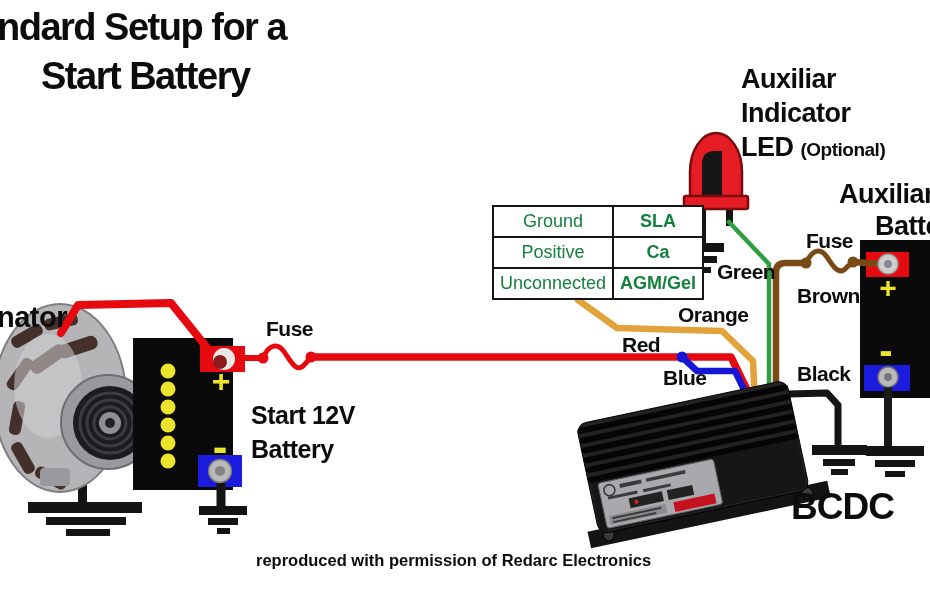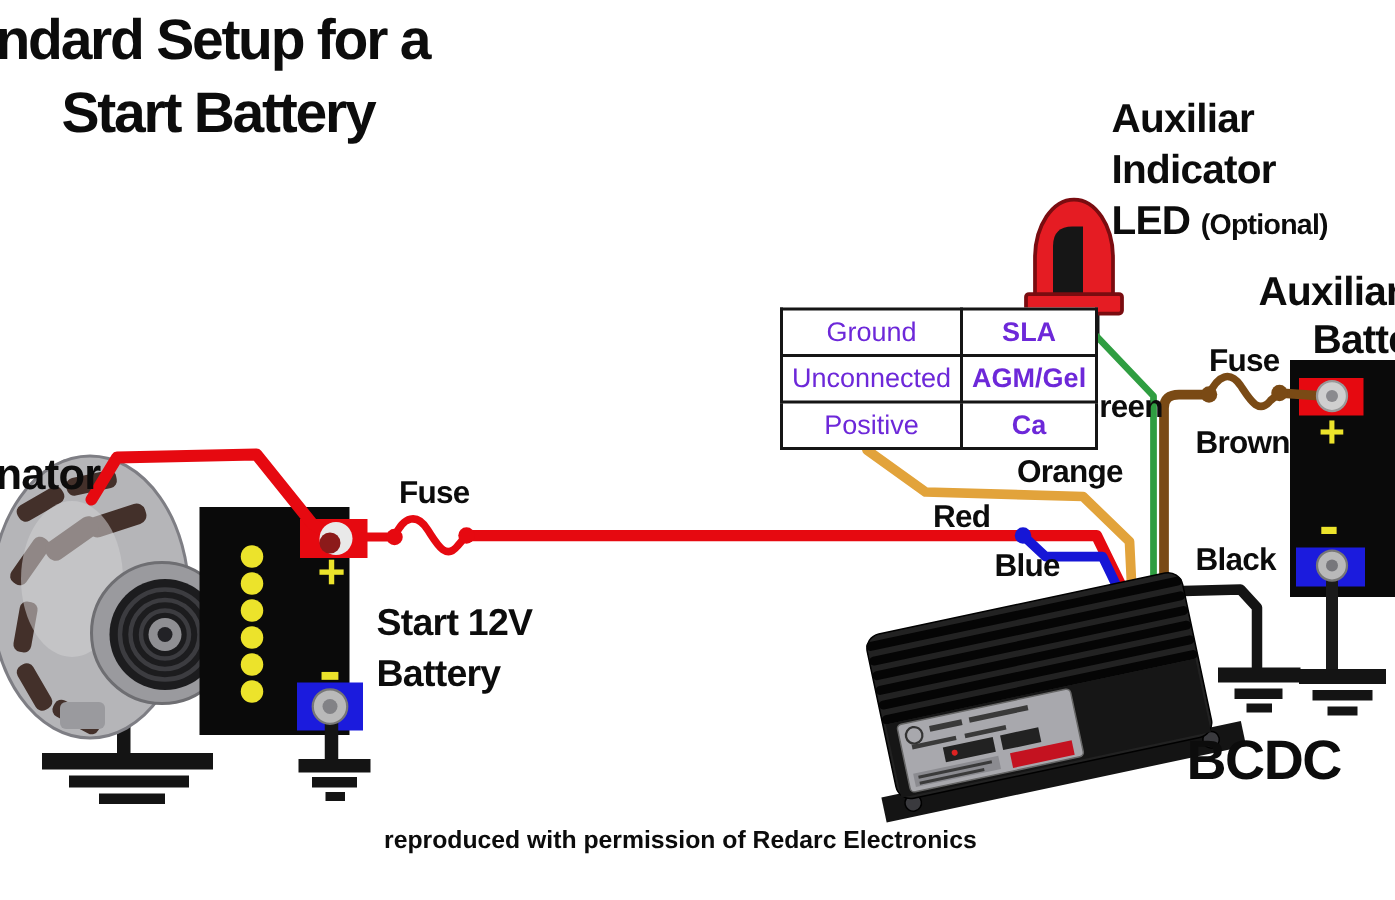--- a/index.html
+++ b/index.html
@@ -8,21 +8,21 @@
   #wires-svg{position:absolute;left:0;top:0;}
   .lbl{position:absolute;font-weight:bold;color:#0c0c0c;letter-spacing:-0.5px;
        white-space:nowrap;font-size:21px;line-height:1;}
   .title{font-size:38px;letter-spacing:-1.5px;}
   .big{font-size:27px;}
   .huge{font-size:37px;letter-spacing:-1px;}
   .small-paren{font-size:19px;margin-left:7px;}
   .credit{font-size:16.5px;letter-spacing:0;}
   .led-line{display:flex;align-items:baseline;}
   .spec-table{position:absolute;left:492px;top:205px;border-collapse:collapse;
-              background:#ffffff;font-size:18px;color:#6d28d9;margin-left:28px;}
+              background:#ffffff;font-size:18px;color:#15803d;}
   .spec-table td{border:2px solid #151515;text-align:center;padding:0 6px;height:29px;}
   .spec-table td.c1{width:96px;}
   .spec-table td.c2{width:70px;font-weight:bold;}
 </style>
 </head>
 <body>
 
 <div id="stage">
 
   <svg id="wires-svg" width="930" height="600" viewBox="0 0 930 600">
@@ -217,23 +217,23 @@
   <div class="lbl huge" style="left:791px;top:488px;">BCDC</div>
   <div class="lbl credit" style="left:256px;top:552px;">reproduced with permission of Redarc Electronics</div>
 
   <table class="spec-table">
     <tbody>
       <tr>
         <td class="c1">Ground</td>
         <td class="c2">SLA</td>
       </tr>
       <tr>
+        <td class="c1">Positive</td>
+        <td class="c2">Ca</td>
+      </tr>
+      <tr>
         <td class="c1">Unconnected</td>
         <td class="c2">AGM/Gel</td>
       </tr>
-      <tr>
-        <td class="c1">Positive</td>
-        <td class="c2">Ca</td>
-      </tr>
     </tbody>
   </table>
 
 </div>
 
 </body></html>

